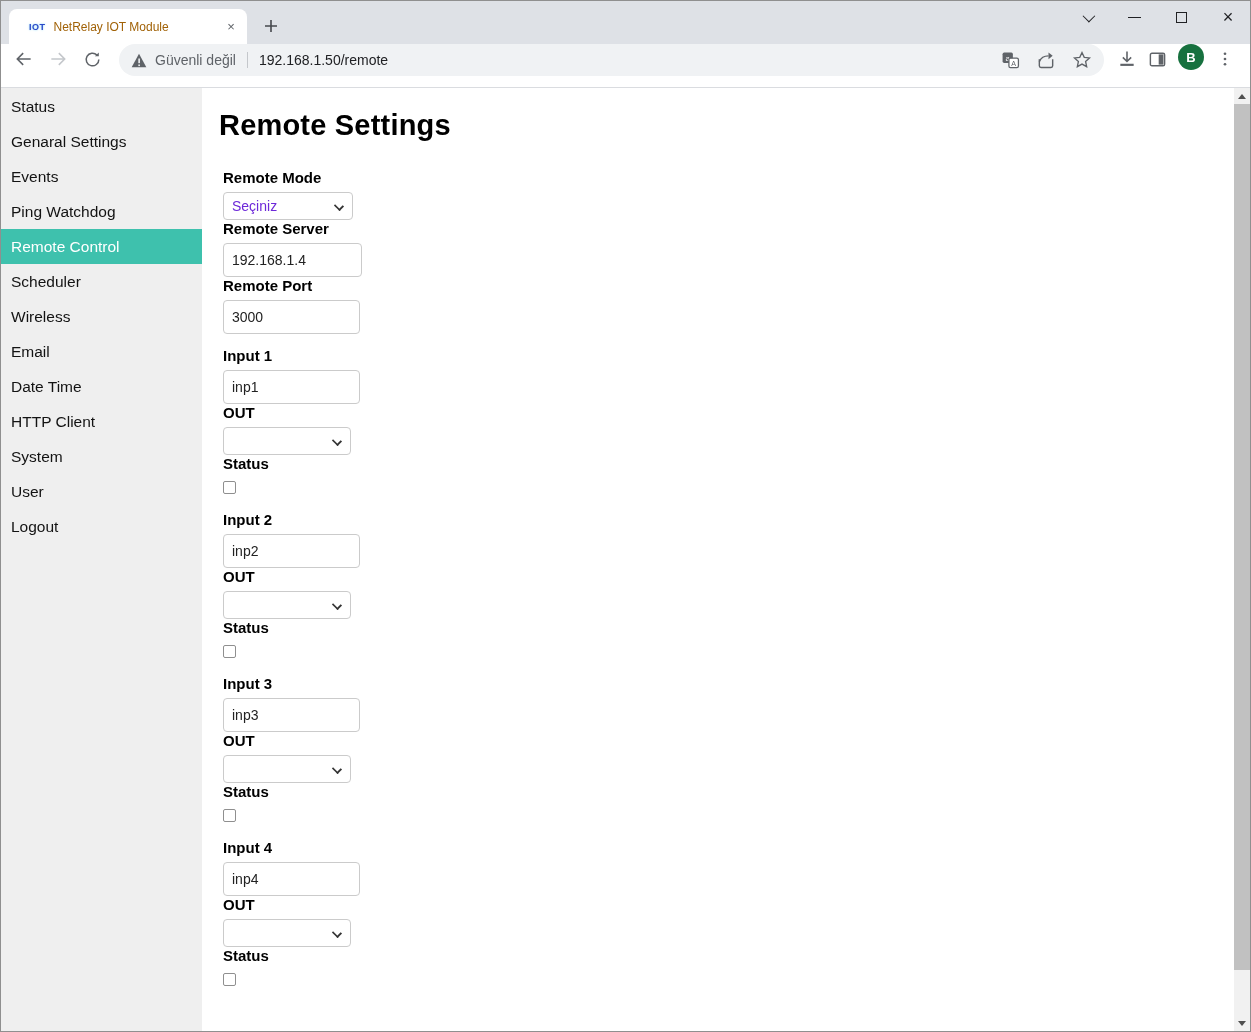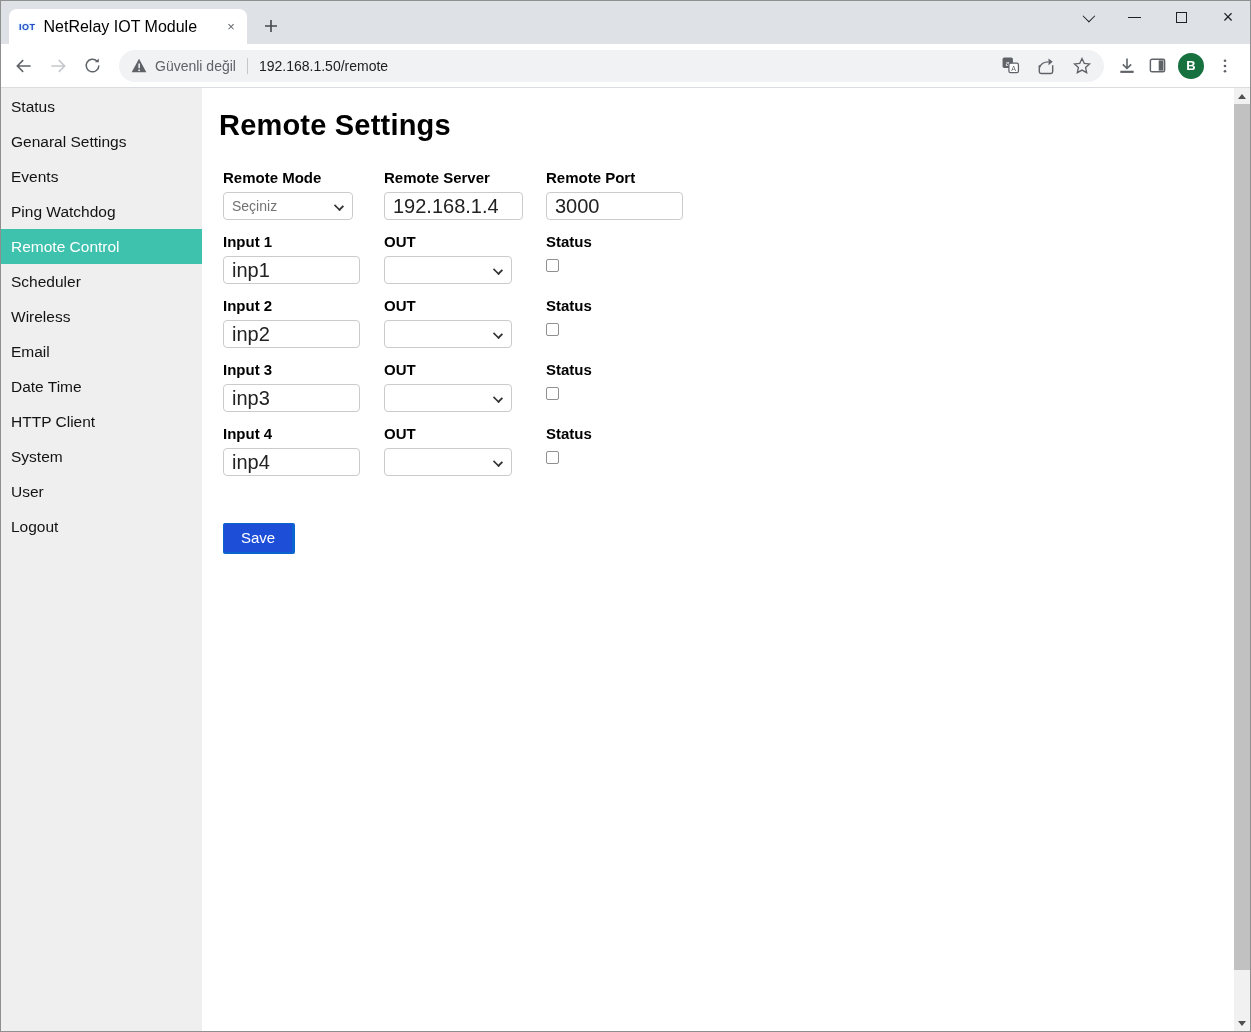--- a/index.html
+++ b/index.html
@@ -2,56 +2,56 @@
 <html><head>
 <meta charset="utf-8">
 <style>
   * { margin:0; padding:0; box-sizing:border-box; }
   html,body { width:1251px; height:1032px; }
   body { font-family:"Liberation Sans", sans-serif; background:#fff; }
   .window { width:1251px; height:1032px; border:1px solid #8f8f8f; display:flex; flex-direction:column; position:relative; overflow:hidden; }
 
   
   .tabstrip { height:43px; background:#dee1e6; position:relative; flex:0 0 auto; display:flex; align-items:flex-end; }
-  .tab { width:238px; height:35px; background:#fff; border-radius:8px 8px 0 0; margin-left:8px; display:flex; align-items:center; padding:0 8px 0 10px; }
+  .tab { width:238px; height:35px; background:#fff; border-radius:8px 8px 0 0; margin-left:8px; display:flex; align-items:center; padding:0 8px 0 20px; }
   .favicon { font-weight:bold; font-size:9px; color:#2d49c9; letter-spacing:0.5px; text-shadow:0 0 2px #7fd4f5; flex:0 0 auto; }
-  .tab-title { font-size:16px; color:#000000; margin-left:8px; flex:1; white-space:nowrap; overflow:hidden; }
+  .tab-title { font-size:12px; color:#a16207; margin-left:8px; flex:1; white-space:nowrap; overflow:hidden; }
   .tab-close { width:16px; height:16px; display:flex; align-items:center; justify-content:center; border-radius:50%; color:#5f6368; font-size:13px; cursor:pointer; }
   .newtab { width:28px; height:28px; margin:0 0 4px 10px; display:flex; align-items:center; justify-content:center; color:#45484d; }
   .wincontrols { position:absolute; right:14px; top:4px; display:flex; gap:31px; align-items:center; height:24px; }
   .wc { color:#202124; display:flex; align-items:center; justify-content:center; width:16px; height:16px; }
   .chev { width:9px; height:9px; border-right:1.6px solid #202124; border-bottom:1.6px solid #202124; transform:rotate(45deg) translateY(-2px); }
   .minline { width:13px; height:0; border-top:1.6px solid #202124; }
   .maxbox { width:11px; height:11px; border:1.4px solid #202124; }
 
   
-  .toolbar { height:44px; background:#fff; border-bottom:1px solid #dadce0; display:flex; align-items:center; padding:0 10px 0 8px; flex:0 0 auto; }
+  .toolbar { height:44px; background:#fff; border-bottom:1px solid #dadce0; display:flex; align-items:flex-start; padding:0 10px 0 8px; flex:0 0 auto; }
   .navbtn { width:30px; height:30px; display:flex; align-items:center; justify-content:center; margin-right:4px; flex:0 0 auto; }
   .omnibox { flex:1 1 auto; height:32px; background:#f0f2f4; border-radius:16px; display:flex; align-items:center; padding:0 12px; margin:0 8px; min-width:0; }
   .sec-text { font-size:14px; color:#5f6368; margin-left:8px; white-space:nowrap; }
   .omni-sep { width:1px; height:16px; background:#c4c7cb; margin:0 11px; }
   .url-text { font-size:14px; color:#202124; white-space:nowrap; }
   .omni-spacer { flex:1; }
   .omni-ic { margin-left:16px; display:flex; align-items:center; }
   .tbic { width:30px; height:30px; display:flex; align-items:center; justify-content:center; flex:0 0 auto; }
   .avatar { width:26px; height:26px; border-radius:50%; background:#17713f; color:#fff; font-size:13px; font-weight:bold; display:flex; align-items:center; justify-content:center; margin:0 6px; flex:0 0 auto; }
 
   
   .content { flex:1 1 auto; display:flex; position:relative; overflow:hidden; background:#fff; }
   .sidebar { width:201px; flex:0 0 auto; background:#efefef; padding-top:1px; }
   .side-item { height:35px; line-height:35px; padding-left:10px; font-size:15.5px; color:#131313; cursor:pointer; white-space:nowrap; }
   .side-item.active { background:#3ec1ad; color:#fff; }
   .main { flex:1 1 auto; padding:21px 0 0 17px; }
   .page-title { font-size:29px; font-weight:bold; color:#000; margin-bottom:27px; letter-spacing:0.2px; }
-  .frow { display:flex; margin-left:4px; margin-bottom:13px; }
+  .frow { display:flex; margin-left:4px; margin-bottom:13px;flex-direction:column; }
   .fcol1 { width:161px; } .fcol2 { width:162px; } .fcol3 { width:140px; }
   .flabel { font-size:15px; font-weight:bold; color:#000; margin-bottom:6px; white-space:nowrap; }
-  .tinput { width:137px; height:28px; border:1px solid #cbcbcb; border-radius:4px; padding:10px 8px; font-size:20px; color:#222; font-family:"Liberation Sans", sans-serif; outline:none; background:#fff; }
+  .tinput { width:137px; height:28px; border:1px solid #cbcbcb; border-radius:4px; padding:16px 8px; font-size:14px; color:#222; font-family:"Liberation Sans", sans-serif; outline:none; background:#fff; }
   .tinput.w139 { width:139px; }
-  .selbox { position:relative; width:130px; height:28px; border:1px solid #cbcbcb; border-radius:4px; background:#fff; display:flex; align-items:center; padding:0 24px 0 8px; font-size:14px; color:#737373; cursor:pointer; }
+  .selbox { position:relative; width:130px; height:28px; border:1px solid #cbcbcb; border-radius:4px; background:#fff; display:flex; align-items:center; padding:0 24px 0 8px; font-size:14px; color:#6d28d9; cursor:pointer; }
   .selbox.w128 { width:128px; }
   .selchev { position:absolute; right:9px; top:11px; width:8px; height:8px; border-right:2px solid #333; border-bottom:2px solid #333; transform:rotate(45deg) scaleY(0.8); margin-top:-2px; }
   .checkbox { display:inline-block; width:13px; height:13px; border:1px solid #8f8f8f; border-radius:2px; background:#fff; margin-top:3px; cursor:pointer; }
   .save-btn { margin:34px 0 0 4px; background:#1d4ed8; color:#fff; font-size:15px; font-family:"Liberation Sans", sans-serif; padding:5px 17px 6px 17px; border:1px solid #0b63cf; border-right-width:3px; border-bottom-width:2px; border-radius:2px; cursor:pointer; }
 
   
   .scrollbar { position:absolute; right:0; top:0; width:16px; height:100%; background:#f1f1f1; }
   .sb-arrow { position:absolute; left:0; width:16px; height:16px; display:flex; align-items:center; justify-content:center; }
   .sb-up { top:0; } .sb-down { bottom:0; }
   .tri-up { width:0; height:0; border-left:4px solid transparent; border-right:4px solid transparent; border-bottom:5px solid #505050; }

